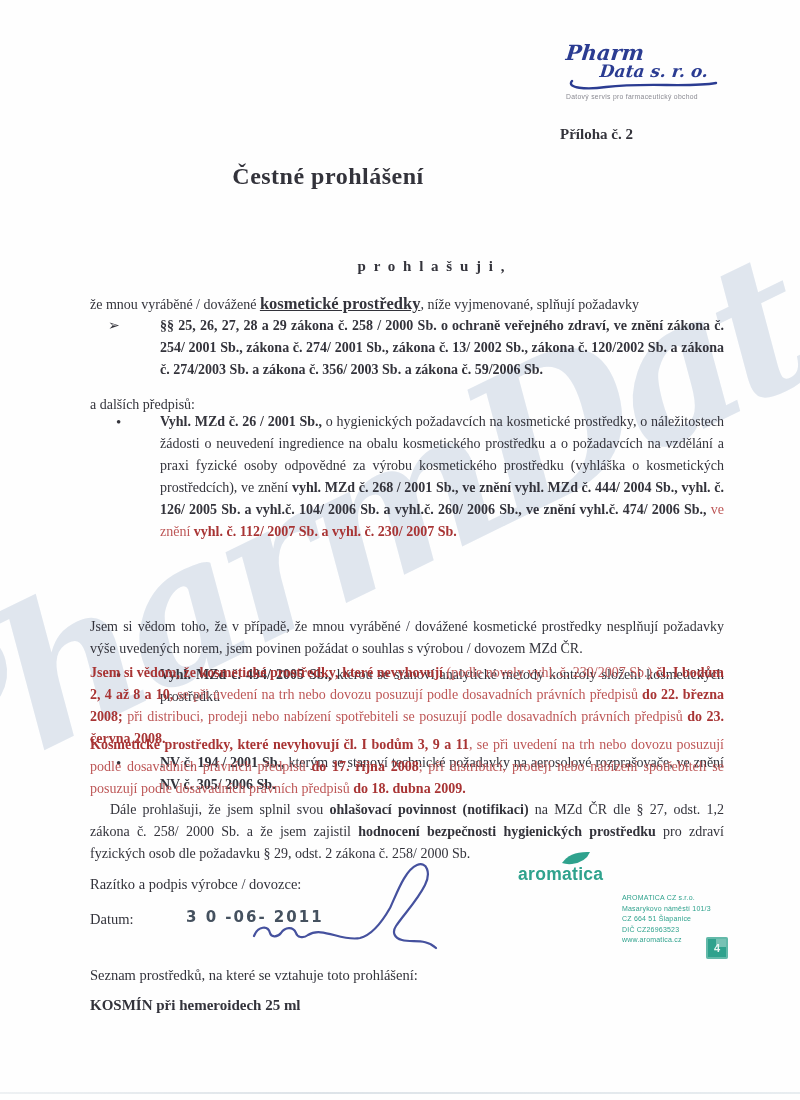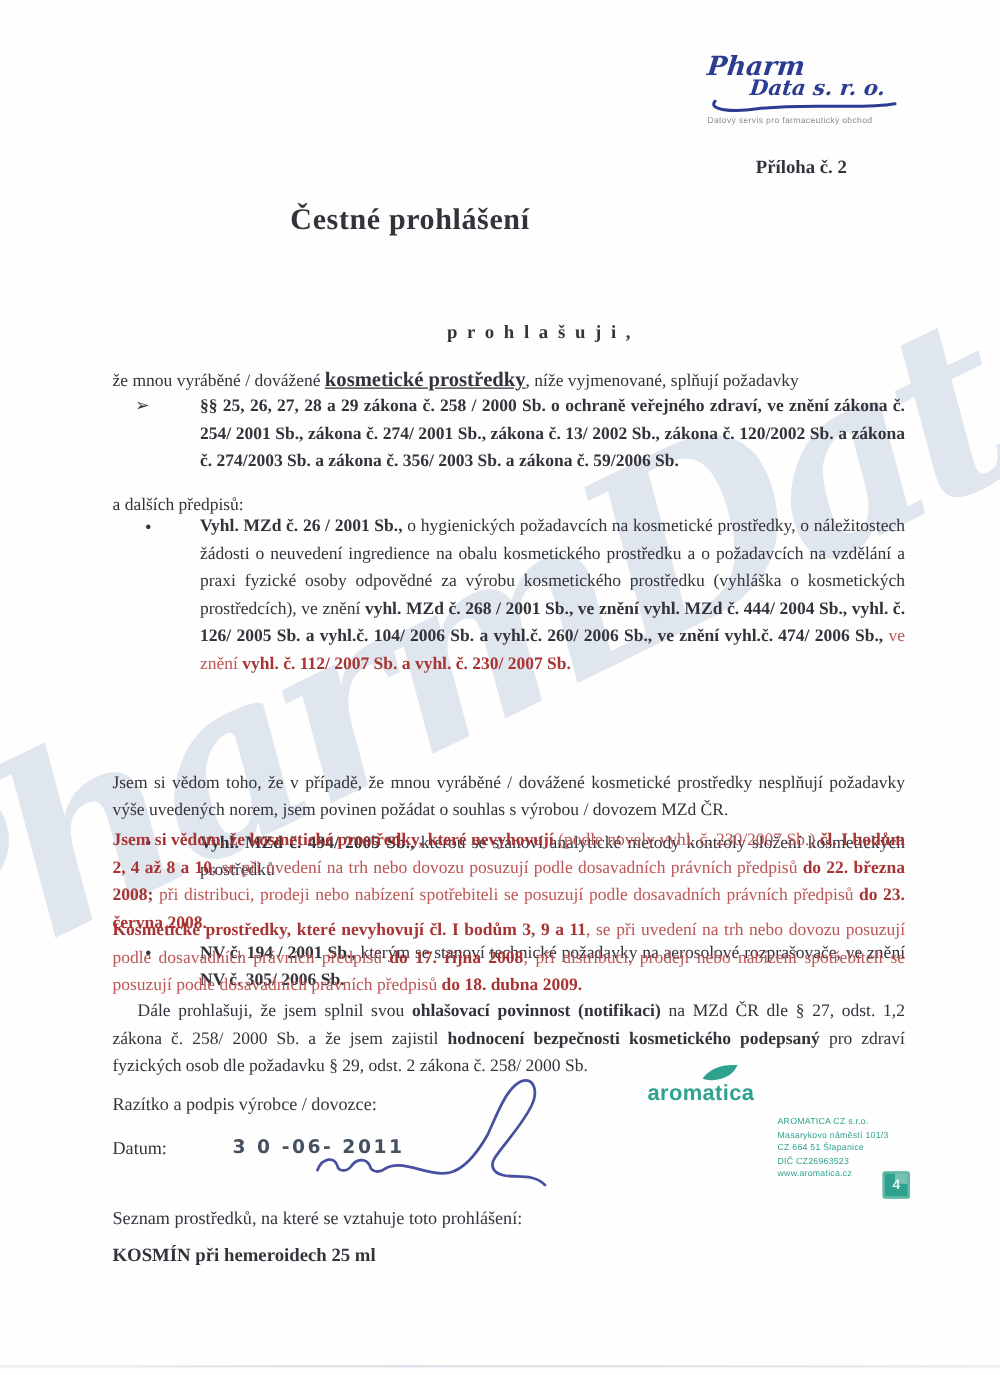--- a/index.html
+++ b/index.html
@@ -33,21 +33,21 @@
     font-size:190px;letter-spacing:-10px;white-space:nowrap;
     color:var(--wm);opacity:.5;z-index:0;pointer-events:none;
   }
   .content{position:relative;z-index:1;}
   
   .logo-box{top:40px;left:566px;width:160px;color:var(--navy);}
   .logo-l1{font-family:"DejaVu Serif",serif;font-style:italic;font-weight:bold;font-size:21px;transform:skewX(-6deg);}
   .logo-l2{font-family:"DejaVu Serif",serif;font-style:italic;font-weight:bold;font-size:17px;margin:-4px 0 0 34px;transform:skewX(-6deg);}
   .logo-swoosh{margin:-3px 0 0 2px;display:block;}
   .logo-tagline{font-family:"Liberation Sans",sans-serif;font-size:6.8px;color:#8a8a92;margin-top:3px;letter-spacing:.3px;}
-  .attachment{top:126px;left:560px;width:162px;text-align:center;font-weight:bold;font-size:15px;}
+  .attachment{top:126px;left:560px;width:162px;text-align:left;font-weight:bold;font-size:15px;}
   
   .doc-title{top:163px;left:0;width:656px;text-align:center;font-size:24px;font-weight:bold;letter-spacing:.5px;}
   .intro-line{top:228px;left:0;width:800px;text-align:center;font-size:14px;}
   .declare-line{top:258px;left:0;width:800px;text-align:center;font-size:15px;font-weight:bold;letter-spacing:2px;padding-left:32px;}
   
   .body-block{left:90px;width:634px;font-size:14px;line-height:22px;text-align:justify;}
   .req-para{top:293px;}
   .law-item{top:315px;}
   .marker-cell{position:absolute;left:18px;top:0;}
   .item-text{margin-left:70px;}
@@ -132,21 +132,21 @@
       <span class="marker-cell">•</span>
       <div class="item-text"><span class="b">NV č. 194 / 2001 Sb.,</span><span> kterým se stanoví technické požadavky na aerosolové rozprašovače, ve znění </span><span class="b">NV č. 305/ 2006 Sb.</span></div>
     </div>
 
     <div class="abs body-block aware-para"><span>Jsem si vědom toho, že v případě, že mnou vyráběné / dovážené kosmetické prostředky nesplňují požadavky výše uvedených norem, jsem povinen požádat o souhlas s výrobou / dovozem MZd ČR.</span></div>
 
     <div class="abs body-block red-block red1"><span class="rb">Jsem si vědom, že kosmetické prostředky, které nevyhovují</span><span class="r"> (podle novely vyhl. č. 230/2007 Sb.) </span><span class="rb">čl. I bodům 2, 4 až 8 a 10,</span><span class="r"> se při uvedení na trh nebo dovozu posuzují podle dosavadních právních předpisů </span><span class="rb">do 22. března 2008;</span><span class="r"> při distribuci, prodeji nebo nabízení spotřebiteli se posuzují podle dosavadních právních předpisů </span><span class="rb">do 23. června 2008.</span></div>
     <div class="abs body-block red-block red2"><span class="rb">Kosmetické prostředky, které nevyhovují čl. I bodům 3, 9 a 11</span><span class="r">, se při uvedení na trh nebo dovozu posuzují podle dosavadních právních předpisů </span><span class="rb">do 17. října 2008</span><span class="r">; při distribuci, prodeji nebo nabízení spotřebiteli se posuzují podle dosavadních právních předpisů </span><span class="rb">do 18. dubna 2009.</span></div>
 
     <div class="abs body-block dale-para">
-      <div class="item-text"><span>Dále prohlašuji, že jsem splnil svou </span><span class="b">ohlašovací povinnost (notifikaci)</span><span> na MZd ČR dle § 27, odst. 1,2 zákona č. 258/ 2000 Sb. a že jsem zajistil </span><span class="b">hodnocení bezpečnosti kosmetického podepsaný</span><span> pro zdraví fyzických osob dle požadavku § 29, odst. 2 zákona č. 258/ 2000 Sb.</span></div>
+      <div class="item-text"><span>Dále prohlašuji, že jsem splnil svou </span><span class="b">ohlašovací povinnost (notifikaci)</span><span> na MZd ČR dle § 27, odst. 1,2 zákona č. 258/ 2000 Sb. a že jsem zajistil </span><span class="b">hodnocení bezpečnosti hygienických prostředku</span><span> pro zdraví fyzických osob dle požadavku § 29, odst. 2 zákona č. 258/ 2000 Sb.</span></div>
     </div>
 
     <div class="abs stamp-label">Razítko a podpis výrobce / dovozce:</div>
     <div class="abs date-label">Datum:</div>
     <div class="abs date-stamp">3 0 -06- 2011</div>
 
     <svg class="abs signature" width="230" height="115" viewBox="0 0 230 115">
       <path d="M4,86 C8,76 18,75 20,83 C21,87 27,88 31,83 C35,77 43,76 46,83 C47,87 53,89 58,85 C72,76 92,92 110,88 C122,85 132,72 140,58 C147,43 155,20 167,15 C177,11 181,23 175,35 C167,51 154,64 146,76 C142,82 144,88 152,90 C162,93 176,88 186,98" fill="none" stroke="#45519e" stroke-width="2.2" stroke-linecap="round"></path>
     </svg>
 

